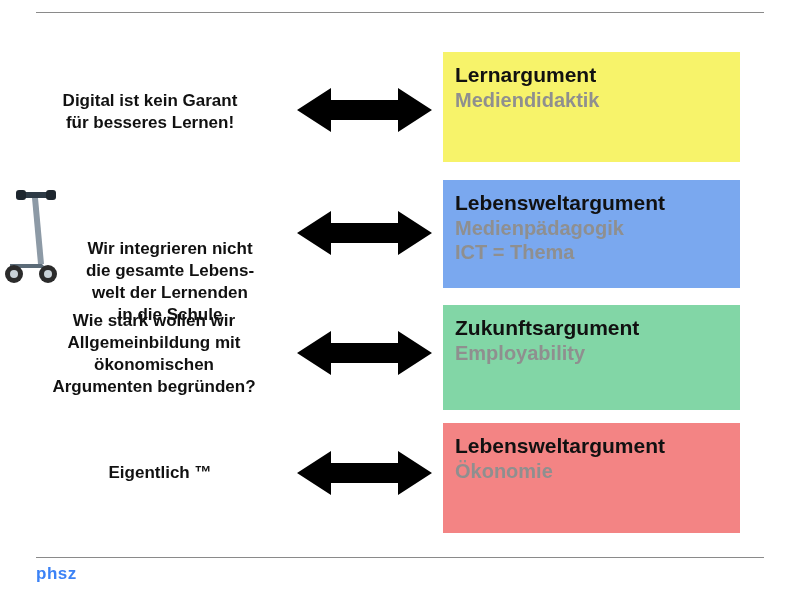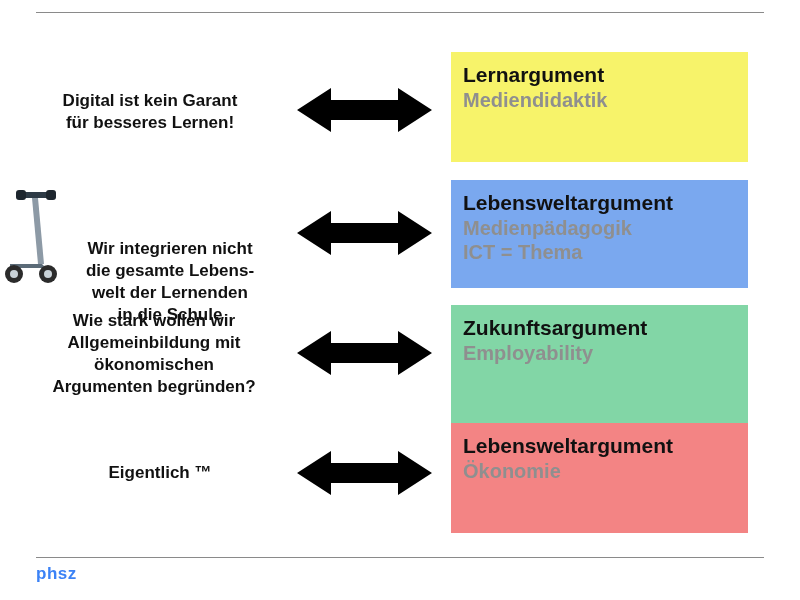--- a/index.html
+++ b/index.html
@@ -44,39 +44,38 @@
     letter-spacing: 0.5px;
   }
 
   
   .box {
     position: absolute;
     left: 443px;
     width: 297px;
     box-sizing: border-box;
     padding: 10px 12px 8px 12px;
-    margin-left: 8px;
   }
   .box-title {
     font-size: 21px;
     font-weight: bold;
     color: #111111;
     line-height: 1.22;
     white-space: nowrap;
   }
   .box-sub {
     font-size: 20px;
     font-weight: bold;
     color: #8f8f8f;
     line-height: 1.24;
     white-space: nowrap;
   }
   .box1 { top: 52px;  height: 110px; background: #f7f36a; }
   .box2 { top: 180px; height: 108px; background: #7aa8ef; }
-  .box3 { top: 305px; height: 118px; background: #82d6a6; }
+  .box3 { top: 305px; height: 105px; background: #82d6a6; }
   .box4 { top: 423px; height: 110px; background: #f38484; }
 
   
   .ltext {
     position: absolute;
     text-align: center;
     font-size: 17px;
     font-weight: bold;
     color: #111111;
     line-height: 1.30;

